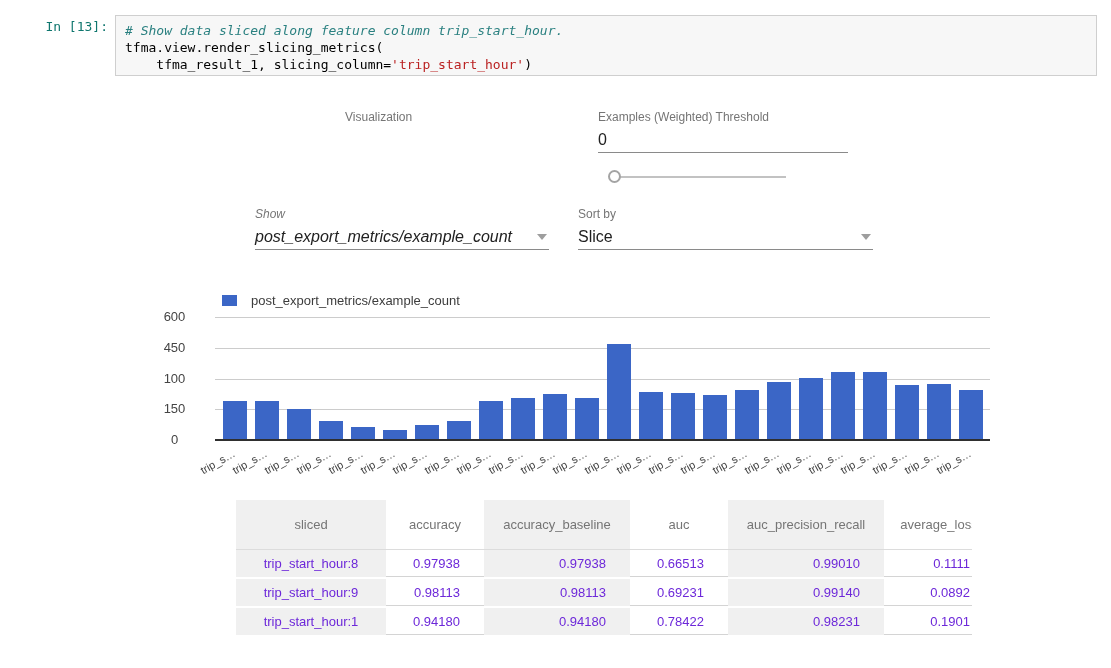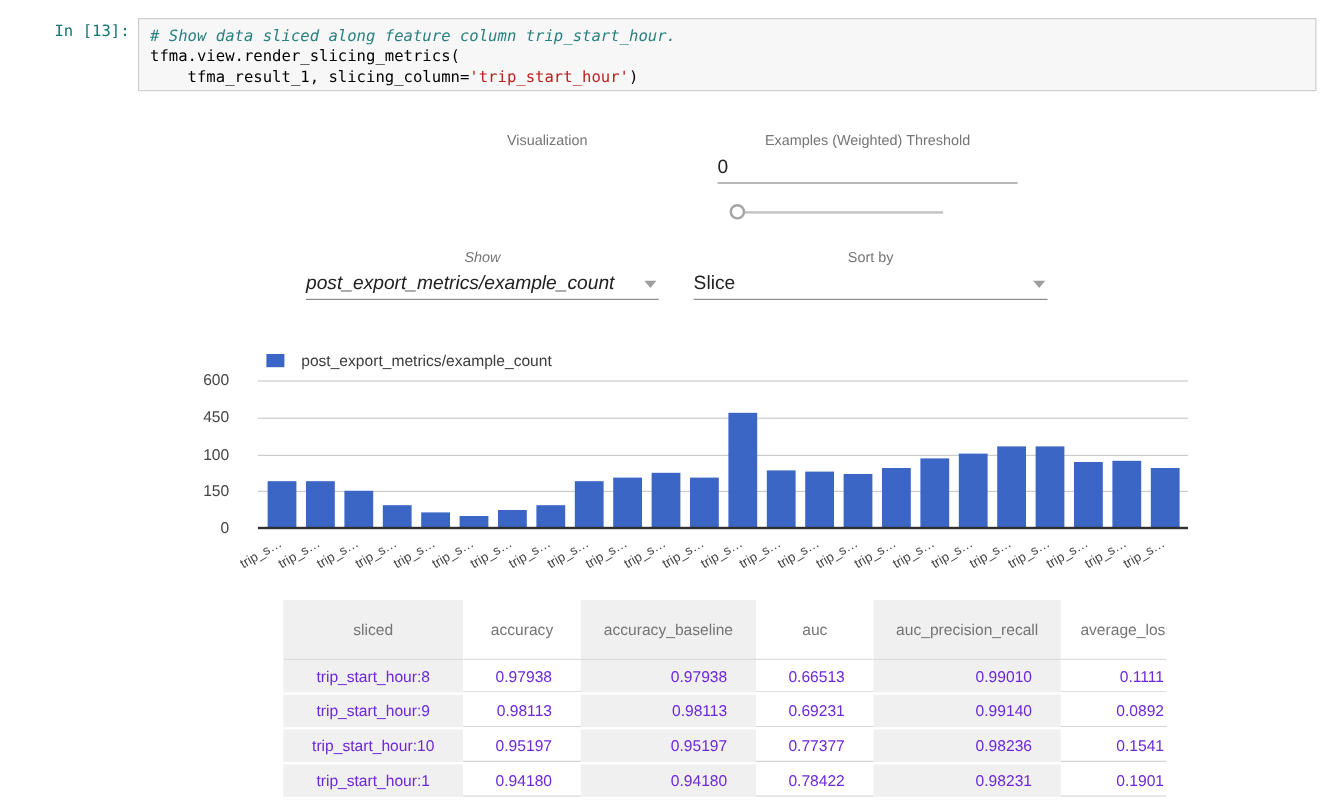--- a/index.html
+++ b/index.html
@@ -18,21 +18,21 @@
     position:absolute; left:115px; top:15px; width:982px; height:61px;
     background:#f7f7f7; border:1px solid #cfcfcf; padding:6px 9px;
     font-family:"DejaVu Sans Mono", monospace; font-size:13px; line-height:17px;
     color:#000; white-space:pre; overflow:hidden;
   }
   .tok-comment { color:#2a8080; font-style:italic; }
   .tok-string  { color:#ba2121; }
 
   
   .ctl { position:absolute; }
-  .ctl-label { font-size:12px; color:#757575; margin-bottom:3px;text-align:center; }
+  .ctl-label { font-size:12px; color:#757575; margin-bottom:3px; }
   .ctl-value-row {
     position:relative; height:26px; border-bottom:1px solid #8a8a8a;
     font-size:16px; color:#212121; display:flex; align-items:center;
   }
   .dd-arrow {
     position:absolute; right:2px; top:10px; width:0; height:0;
     border-left:5px solid transparent; border-right:5px solid transparent;
     border-top:6px solid #9e9e9e;
   }
   .slider { position:absolute; left:608px; top:170px; width:178px; height:14px; }
@@ -41,21 +41,21 @@
     position:absolute; left:0; top:0; width:13px; height:13px; border-radius:50%;
     background:#fff; border:2px solid #a4a4a4;
   }
 
   
   .legend { position:absolute; left:222px; top:293px; display:flex; align-items:center; }
   .legend-swatch { width:15px; height:11px; margin-right:14px; }
   .legend-label { font-size:13px; color:#3c3c3c; }
 
   .ylabels { position:absolute; left:150px; top:317px; width:57px; height:123px; }
-  .ylabel { position:absolute; right:16px; width:57px; text-align:right; font-size:13px; color:#444; }
+  .ylabel { position:absolute; right:4px; width:57px; text-align:center; font-size:13px; color:#444; }
 
   .plot-area { position:absolute; left:215px; top:317px; width:775px; height:123px; }
   .gridline { position:absolute; left:0; width:775px; height:1px; background:#cccccc; }
   .bar { position:absolute; bottom:0; width:24px; }
   .axis-line { position:absolute; left:215px; top:439px; width:775px; height:2px; background:#2f2f2f; }
 
   .xlabels { position:absolute; left:215px; top:444px; width:790px; height:30px; }
   .xlabel {
     position:absolute; top:3px; width:56px; text-align:right;
     font-size:11px; color:#444;
@@ -220,28 +220,20 @@
           </tr>
           <tr>
             <td class="col-shaded cell-feature">trip_start_hour:9</td>
             <td class="col-plain cell-num">0.98113</td>
             <td class="col-shaded cell-num">0.98113</td>
             <td class="col-plain cell-num">0.69231</td>
             <td class="col-shaded cell-num">0.99140</td>
             <td class="col-plain cell-num">0.0892</td>
           </tr>
           <tr>
-            <td class="col-shaded cell-feature">trip_start_hour:10</td>
-            <td class="col-plain cell-num">0.95197</td>
-            <td class="col-shaded cell-num">0.95197</td>
-            <td class="col-plain cell-num">0.77377</td>
-            <td class="col-shaded cell-num">0.98236</td>
-            <td class="col-plain cell-num">0.1541</td>
-          </tr>
-          <tr>
             <td class="col-shaded cell-feature">trip_start_hour:1</td>
             <td class="col-plain cell-num">0.94180</td>
             <td class="col-shaded cell-num">0.94180</td>
             <td class="col-plain cell-num">0.78422</td>
             <td class="col-shaded cell-num">0.98231</td>
             <td class="col-plain cell-num">0.1901</td>
           </tr>
         </tbody>
     </table>
   </div>

